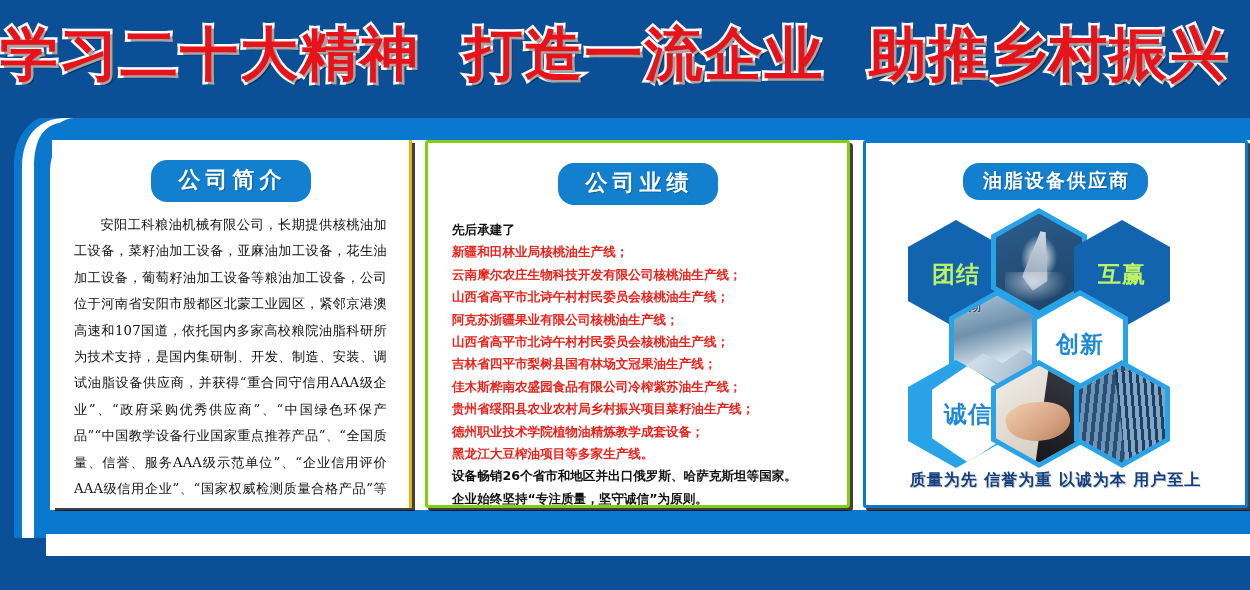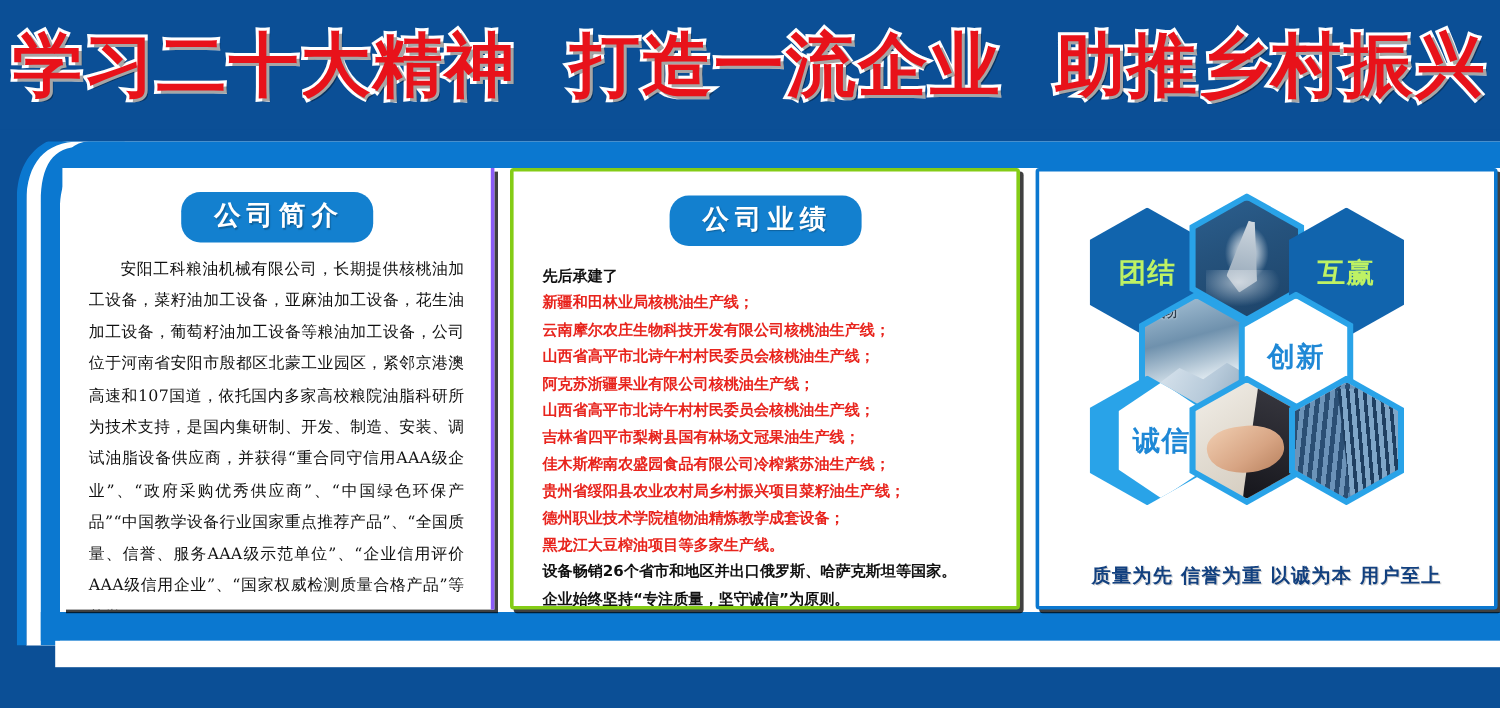--- a/index.html
+++ b/index.html
@@ -8,21 +8,21 @@
     font-family:"Liberation Sans","DejaVu Sans",sans-serif;
     background:#0b4f96;
     position:relative;
     overflow:hidden;
   }
 
   
   #banner{
     position:absolute; left:0; top:0; width:1250px; height:108px;
     background:#0b4f96;
-    display:flex; align-items:center; justify-content:center;
+    display:flex; align-items:center; 
   }
   #banner-title{
     font-family:"DejaVu Sans","Liberation Sans",sans-serif;
     font-size:58px;
     font-weight:bold;
     letter-spacing:2px;
     color:#e8121a;
     white-space:pre;
     -webkit-text-stroke:5px #ffffff;
     paint-order: stroke fill;
@@ -94,21 +94,21 @@
     padding:14px 16px 10px 16px;
     overflow:hidden;
   }
   #panel1{ width:360px; }
   #panel2{ width:425px; margin-left:13px;
            border:3px solid #84cc16; border-radius:3px;
            box-shadow:3px 3px 0 rgba(0,0,0,.75); }
   #panel3{ width:385px; margin-left:13px;
            border:3px solid #0b78d0; border-radius:3px;
            box-shadow:3px 3px 0 rgba(0,0,0,.75); }
-  #panel1{ border-right:3px solid #8b5cf6;
+  #panel1{ border-right:3px solid #eab308;
            box-shadow:3px 3px 0 rgba(0,0,0,.75); }
 
   
   .pill{
     display:block;
     margin:6px auto 10px auto;
     background:#1380cf;
     color:#ffffff;
     border-radius:16px;
     font-size:22px;
@@ -310,20 +310,21 @@
           <div class="red">德州职业技术学院植物油精炼教学成套设备；</div>
           <div class="red">黑龙江大豆榨油项目等多家生产线。</div>
           <div class="tail">设备畅销26个省市和地区并出口俄罗斯、哈萨克斯坦等国家。</div>
           <div class="tail">企业始终坚持“专注质量，坚守诚信”为原则。</div>
         </div>
     </div>
   </div>
 
   <div class="panel" id="panel3">
     <div class="panel-inner">
+      <div class="pill" id="pill3">油脂设备供应商</div>
       <div id="hexwrap">
           <div class="hex solid" style="left: 26px; top: 10px;">
             <span>团结</span>
           </div>
           <div class="hex img" style="left: 109px; top: -2px;">
             <div class="inner">
               <div class="ph-carrier"></div>
             </div>
           </div>
           <div class="hex solid" style="left: 192px; top: 10px;">

